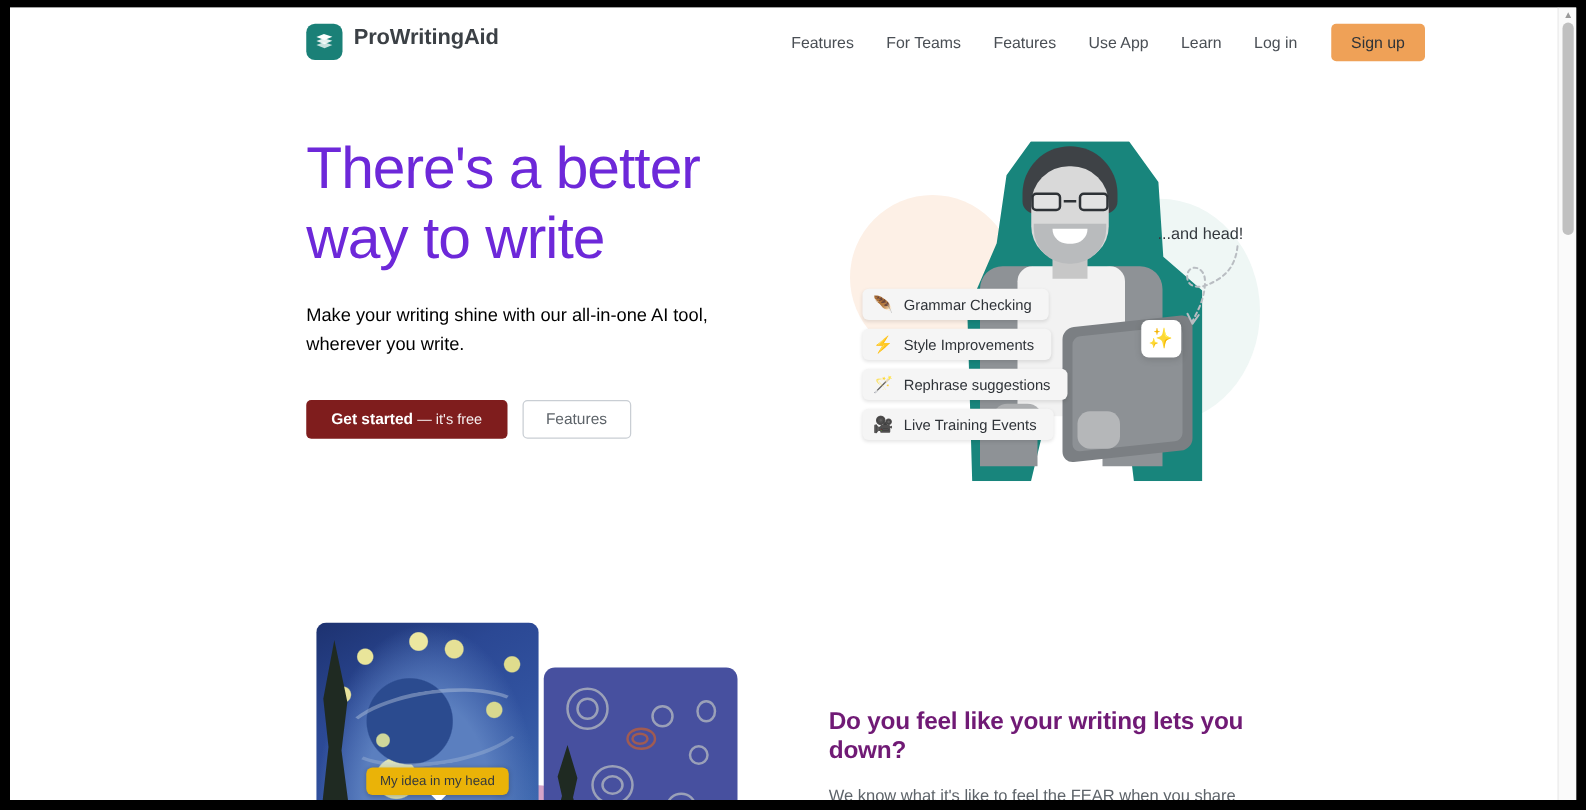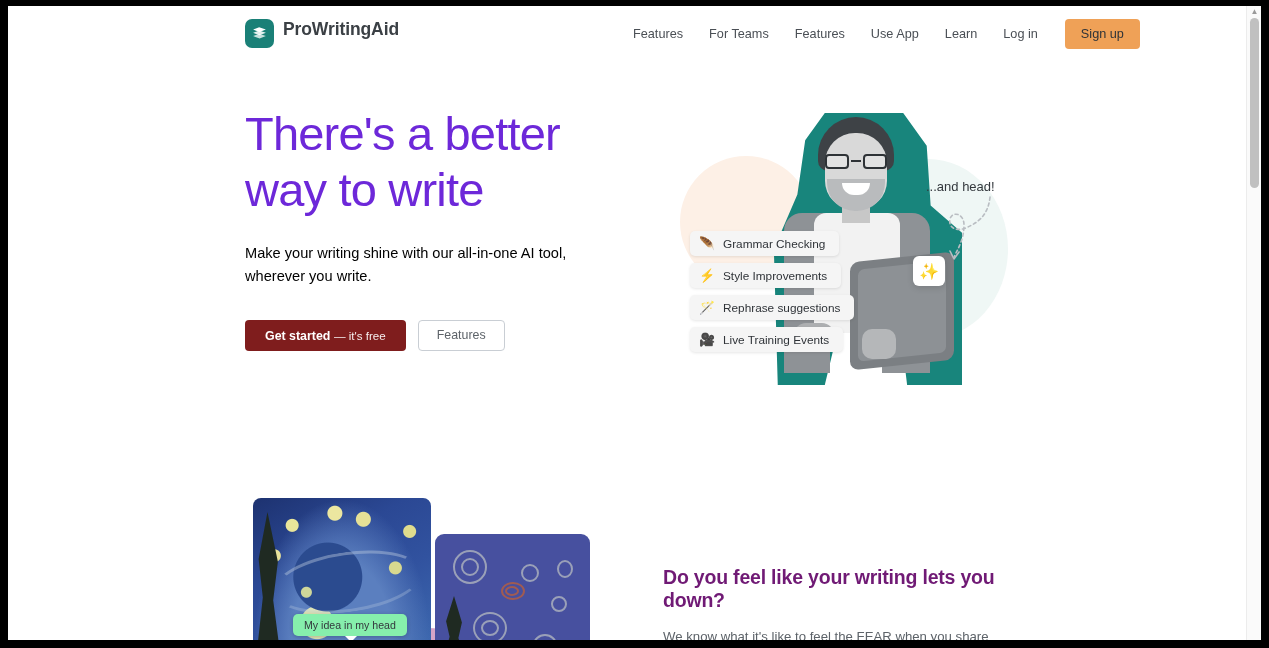--- a/index.html
+++ b/index.html
@@ -242,21 +242,21 @@
   }
   .swirl-line {
     position: absolute; left: 20px; top: 54px; width: 150px; height: 60px;
     border: 3px solid rgba(190,205,225,.42);
     border-radius: 50%;
     border-color: rgba(190,205,225,.42) transparent rgba(190,205,225,.30) transparent;
     transform: rotate(-8deg);
   }
   .tooltip {
     position: absolute; left: 48px; top: 118px;
-    background: #86efac; border-radius: 5px;
+    background: #eab308; border-radius: 5px;
     padding: 5px 11px; font-size: 10.6px; color: #33383d;
     box-shadow: 0 1px 4px rgba(0,0,0,.22); white-space: nowrap;
   }
   .tooltip:after {
     content: ""; position: absolute; left: 50%; bottom: -6px;
     margin-left: -5px; border: 6px solid transparent;
     border-top-color: #ffffff; border-bottom: 0;
   }
   .art-crude {
     position: absolute; left: 190px; top: 38px;

